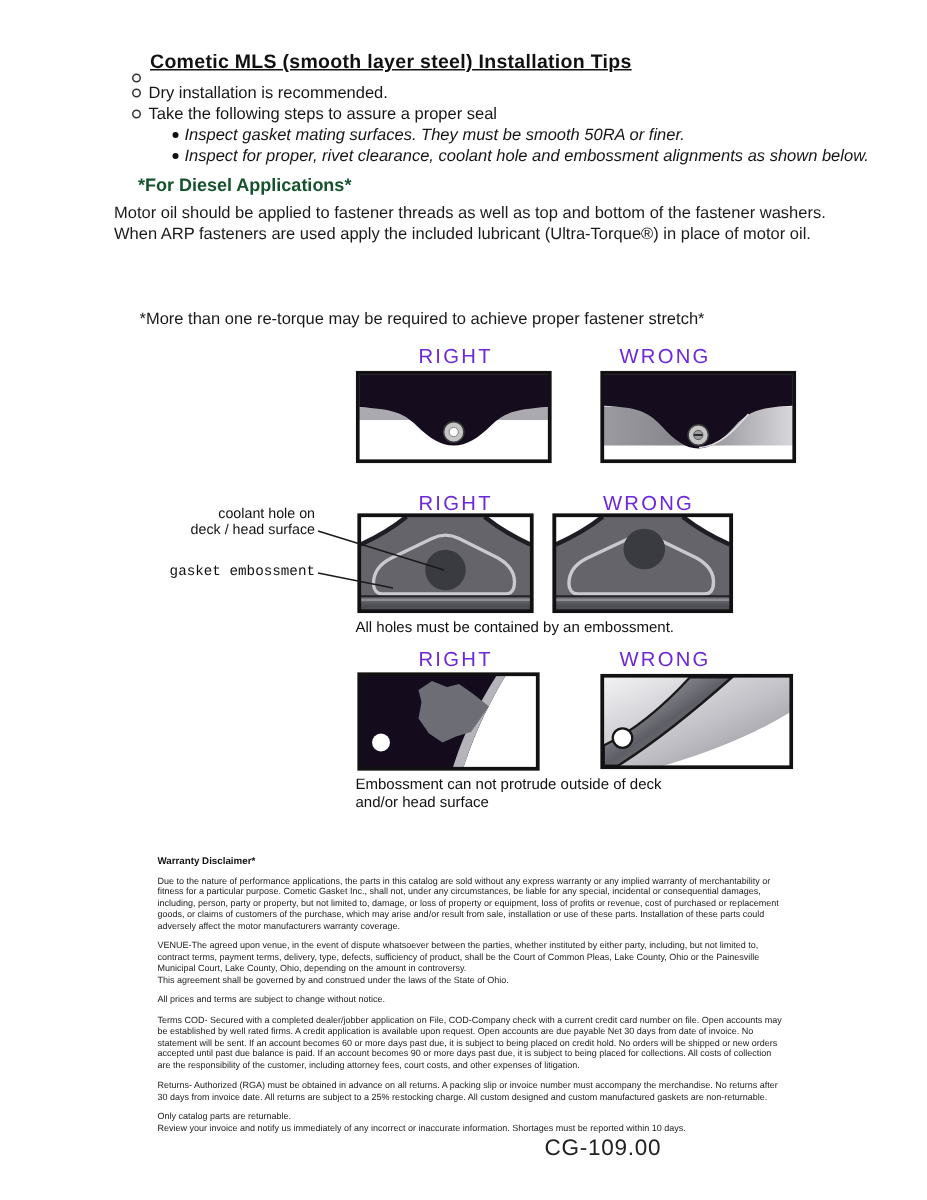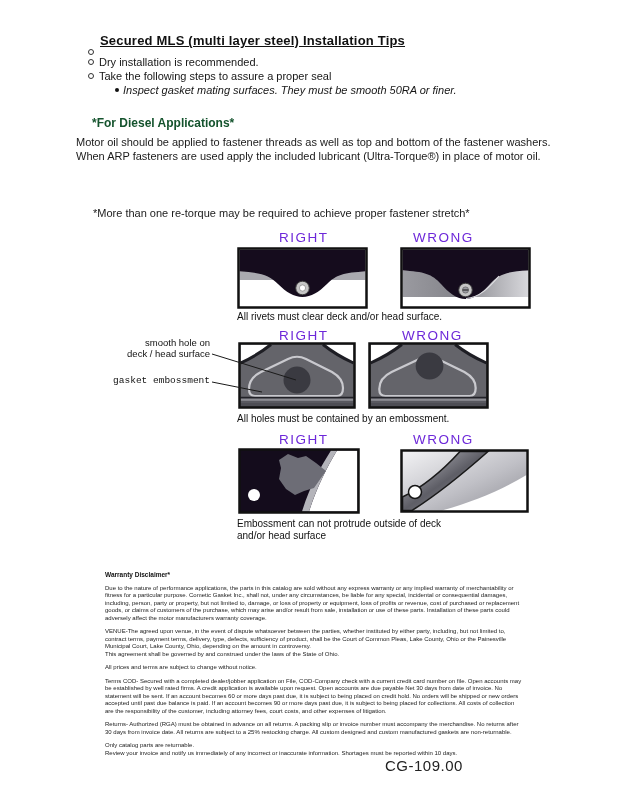--- a/index.html
+++ b/index.html
@@ -28,45 +28,49 @@
   .para{font-size:11px;line-height:14px;white-space:pre;color:#1a1a1a;}
   .p1{left:76px;top:135px;}
   .p2{left:92px;top:170px;}
   .pnote{left:93px;top:206px;}
   .figlabel{font-size:13.5px;letter-spacing:1.5px;color:#6d28d9;}
   .caption{font-size:10px;color:#111;white-space:pre;line-height:12px;}
   .callout{font-size:9.5px;line-height:11px;color:#111;text-align:right;white-space:pre;width:110px;}
   .disc{left:105px;top:571px;width:418px;font-size:6px;line-height:7.5px;color:#222;}
   .disc h3{font-size:6.5px;font-weight:bold;margin:0 0 6px 0;color:#111;}
   .disc p{margin:0 0 6px 0;white-space:pre-line;}
-  .pagenum{left:385px;top:757px;font-size:15px;letter-spacing:.5px;color:#222;}
+  .pagenum{left:363px;top:757px;font-size:15px;letter-spacing:.5px;color:#222;}
   svg{display:block;}
 </style>
 </head>
 <body>
 
 <div class="page">
 
-  <h1 class="abs title">Secured MLS (multi layer steel) Installation Tips</h1>
+  <h1 class="abs title">Cometic MLS (smooth layer steel) Installation Tips</h1>
 
   <div class="abs tips">
     <div class="tip-row">
       <span class="b-hollow"></span>
     </div>
     <div class="tip-row">
       <span class="b-hollow"></span>
       <span>Dry installation is recommended.</span>
     </div>
     <div class="tip-row">
       <span class="b-hollow"></span>
       <span>Take the following steps to assure a proper seal</span>
     </div>
     <div class="tip-row sub">
       <span class="b-solid"></span>
       <span>Inspect gasket mating surfaces.  They must be smooth 50RA or finer.</span>
+    </div>
+    <div class="tip-row sub">
+      <span class="b-solid"></span>
+      <span>Inspect for proper, rivet clearance, coolant hole and embossment alignments as shown below.</span>
     </div>
   </div>
 
   <div class="abs heading2">*For Diesel Applications*</div>
   <div class="abs para p1">Motor oil should be applied to fastener threads as well as top and bottom of the fastener washers.
 When ARP fasteners are used apply the included lubricant (Ultra-Torque®) in place of motor oil.</div>
   <div class="abs para pnote">*More than one re-torque may be required to achieve proper fastener stretch*</div>
 
   <div class="abs figlabel" style="left:279px;top:230px;">RIGHT</div>
   <div class="abs figlabel" style="left:413px;top:230px;">WRONG</div>
@@ -91,21 +95,20 @@
     <rect x="1.5" y="1.5" width="128" height="59" fill="#ffffff"></rect>
     <rect x="2.5" y="24" width="126" height="26" fill="url(#gw1)"></rect>
     <path d="M2.5,2.5 H128.5 V23.5 C107,24.5 99,27 90,37 C82,46 74,52 65.5,52 C57,52 49,46 41,37 C32,27 24,24.5 2.5,23.5 Z" fill="#150c1d"></path>
     <path d="M99,29 C91,38 81,50.5 66,51.5" fill="none" stroke="#dedee2" stroke-width="1.1"></path>
     <circle cx="65.5" cy="43" r="6.8" fill="#c6c6c6" stroke="#3c3c3c" stroke-width="1"></circle>
     <circle cx="65.5" cy="43" r="3.1" fill="#9b9ba1" stroke="#555555" stroke-width="0.6"></circle>
     <line x1="62.6" y1="43" x2="68.4" y2="43" stroke="#2a2a2a" stroke-width="1.2"></line>
     <rect x="1.5" y="1.5" width="128" height="59" fill="none" stroke="#111111" stroke-width="2.5"></rect>
   </svg>
 
-  <div class="abs caption" style="left:237px;top:311px;">All rivets must clear deck and/or head surface.</div>
 
   <div class="abs figlabel" style="left:279px;top:328px;">RIGHT</div>
   <div class="abs figlabel" style="left:402px;top:328px;">WRONG</div>
 
   <svg class="abs" style="left:238px;top:342px;" width="118" height="67" viewBox="0 0 118 67">
     <rect x="1.5" y="1.5" width="115" height="64" fill="#64646a"></rect>
     <path d="M2.5,2.5 L33,2.5 Q20,13 2.5,21 Z" fill="#ffffff"></path>
     <path d="M115.5,2.5 L85,2.5 Q98,13 115.5,21 Z" fill="#ffffff"></path>
     <path d="M33,2.5 Q20,13 2.5,21" fill="none" stroke="#1e1e24" stroke-width="3"></path>
     <path d="M85,2.5 Q98,13 115.5,21" fill="none" stroke="#1e1e24" stroke-width="3"></path>
@@ -126,21 +129,21 @@
     <path d="M85,2.5 Q98,13 115.5,21" fill="none" stroke="#1e1e24" stroke-width="3"></path>
     <path d="M17,54 C13,54 11,51 11,47 C11,40 15,34 23,30 L50,17 C56,14 62,14 68,17 L94,30 C101,34 105,39 105,46 C105,51 103,54 99,54 Z" fill="none" stroke="#c9c9ce" stroke-width="2.2"></path>
     <circle cx="60" cy="24" r="13.5" fill="#3a3a41"></circle>
     <line x1="2.5" y1="55.5" x2="115.5" y2="55.5" stroke="#222228" stroke-width="1.3"></line>
     <rect x="2.5" y="56.2" width="113" height="9.3" fill="#595960"></rect>
     <rect x="2.5" y="57" width="113" height="1.8" fill="#8d8d93"></rect>
     <rect x="2.5" y="61" width="113" height="4.5" fill="#4e4e55"></rect>
     <rect x="1.5" y="1.5" width="115" height="64" fill="none" stroke="#111111" stroke-width="2.5"></rect>
   </svg>
 
-  <div class="abs callout" style="left:100px;top:337px;">smooth hole on
+  <div class="abs callout" style="left:100px;top:337px;">coolant hole on
 deck / head surface</div>
   <div class="abs callout" style="left:100px;top:375px;font-family:Liberation Mono, monospace;">gasket embossment</div>
   <svg class="abs" style="left:110px;top:338px;" width="195" height="62" viewBox="0 0 195 62">
     <line x1="102" y1="16" x2="186" y2="42" stroke="#1a1a1a" stroke-width="1"></line>
     <line x1="102" y1="44" x2="152" y2="54" stroke="#1a1a1a" stroke-width="1"></line>
   </svg>
 
   <div class="abs caption" style="left:237px;top:413px;">All holes must be contained by an embossment.</div>
 
   <div class="abs figlabel" style="left:279px;top:432px;">RIGHT</div>

